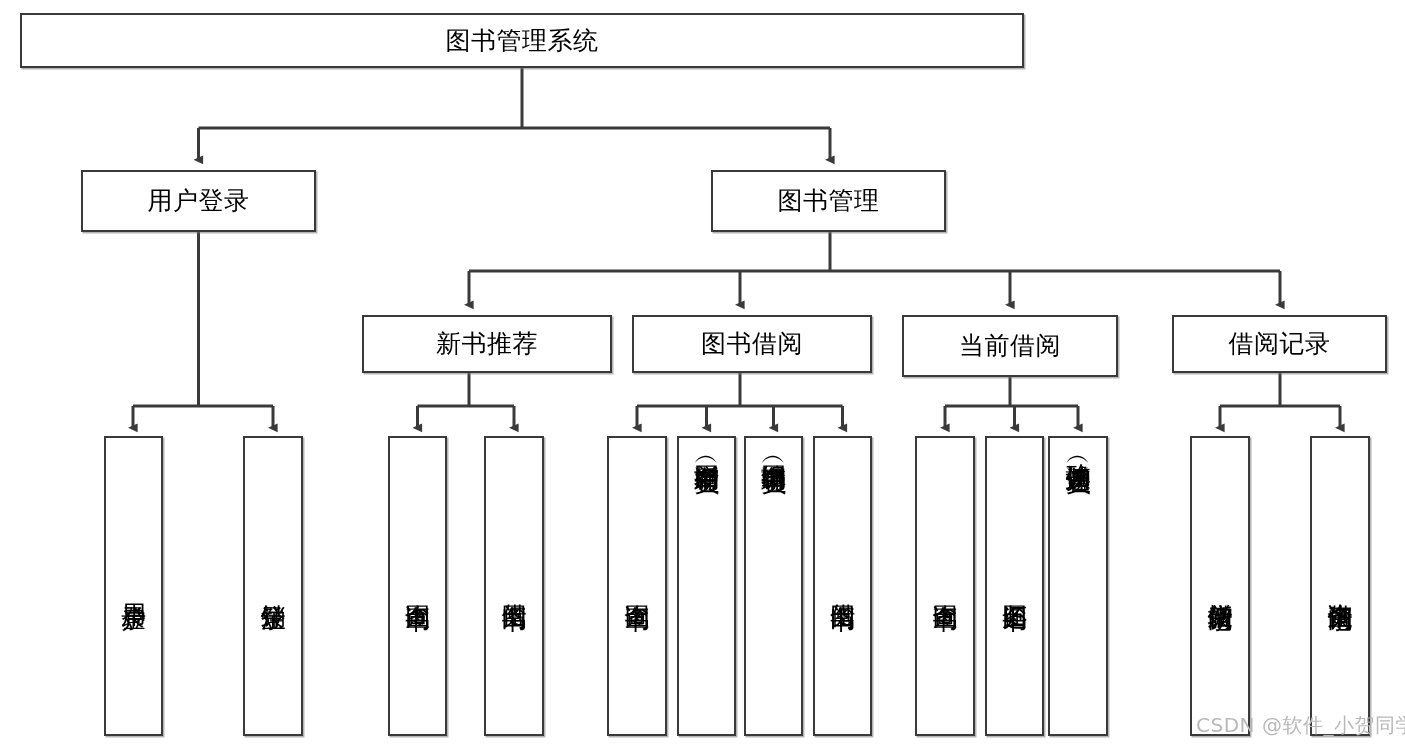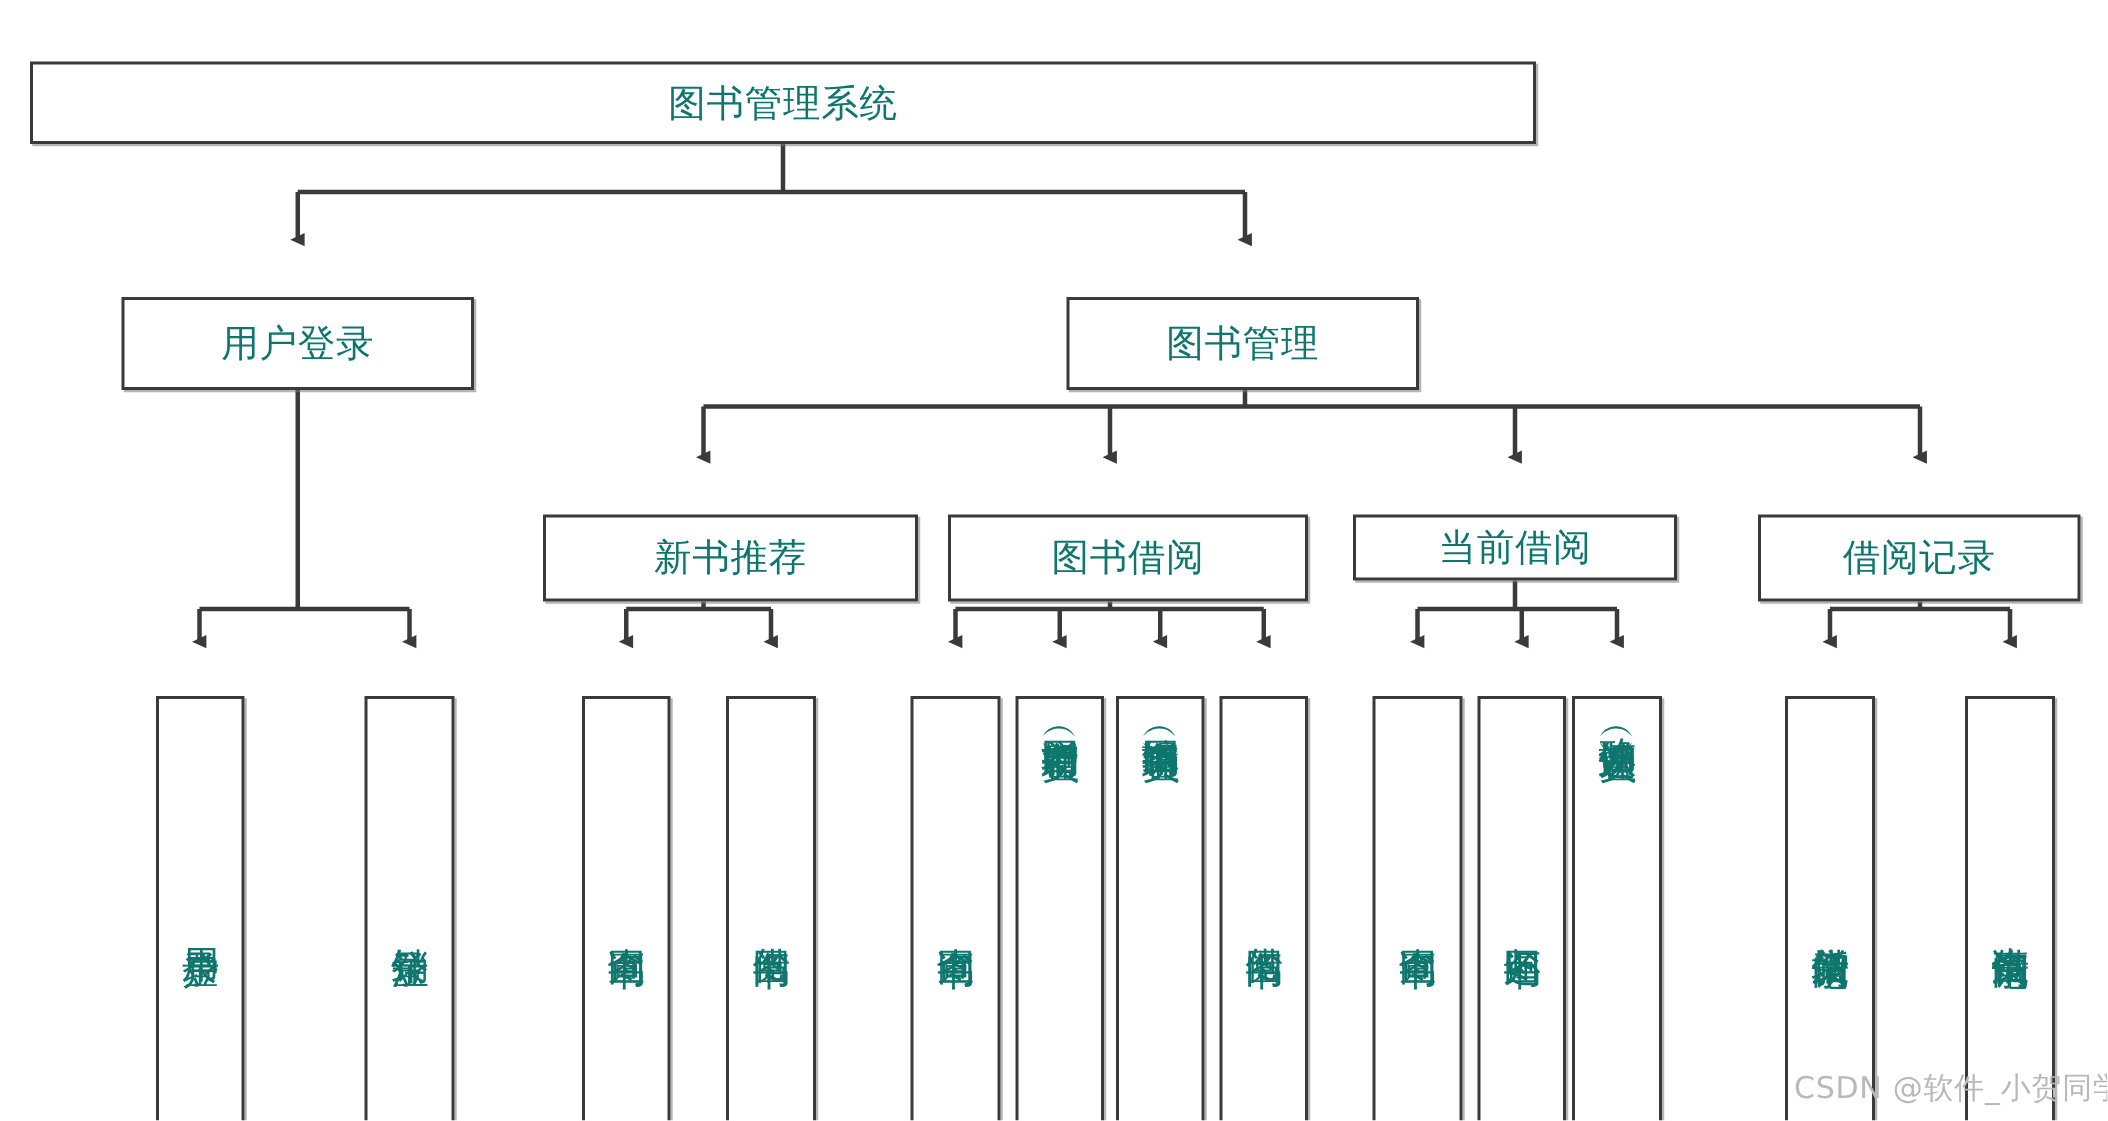--- a/index.html
+++ b/index.html
@@ -28,22 +28,21 @@
   }
   .node {
     position: absolute;
     box-sizing: border-box;
     background: #ffffff;
     border: 2px solid #3a3a3a;
     box-shadow: 1.5px 1.5px 0 0 rgba(120,120,120,0.55);
     display: flex;
     align-items: center;
     justify-content: center;
-    color: #0f766e;
-    margin-top: 28px;
+    color: #000000;
   }
   .node .label {
     display: block;
     line-height: 1.18;
     white-space: nowrap;
   }
   
   .node.h .label {
     font-size: 25px;
     letter-spacing: 0.5px;
@@ -145,21 +144,21 @@
       </div>
     </div>
 
   <div id="level3-layer">
       <div class="node h" style="left: 362px; top: 315px; width: 250px; height: 58px;">
         <span class="label">新书推荐</span>
       </div>
       <div class="node h" style="left: 632px; top: 315px; width: 240px; height: 58px;">
         <span class="label">图书借阅</span>
       </div>
-      <div class="node h" style="left: 902px; top: 315px; width: 216px; height: 44px;">
+      <div class="node h" style="left: 902px; top: 315px; width: 216px; height: 62px;">
         <span class="label">当前借阅</span>
       </div>
       <div class="node h" style="left: 1172px; top: 315px; width: 215px; height: 58px;">
         <span class="label">借阅记录</span>
       </div>
     </div>
 
   <div id="leaf-layer">
       <div class="node v centered" style="left: 104px; top: 436px; width: 59px; height: 300px;">
         <span class="label">用户登录</span>

